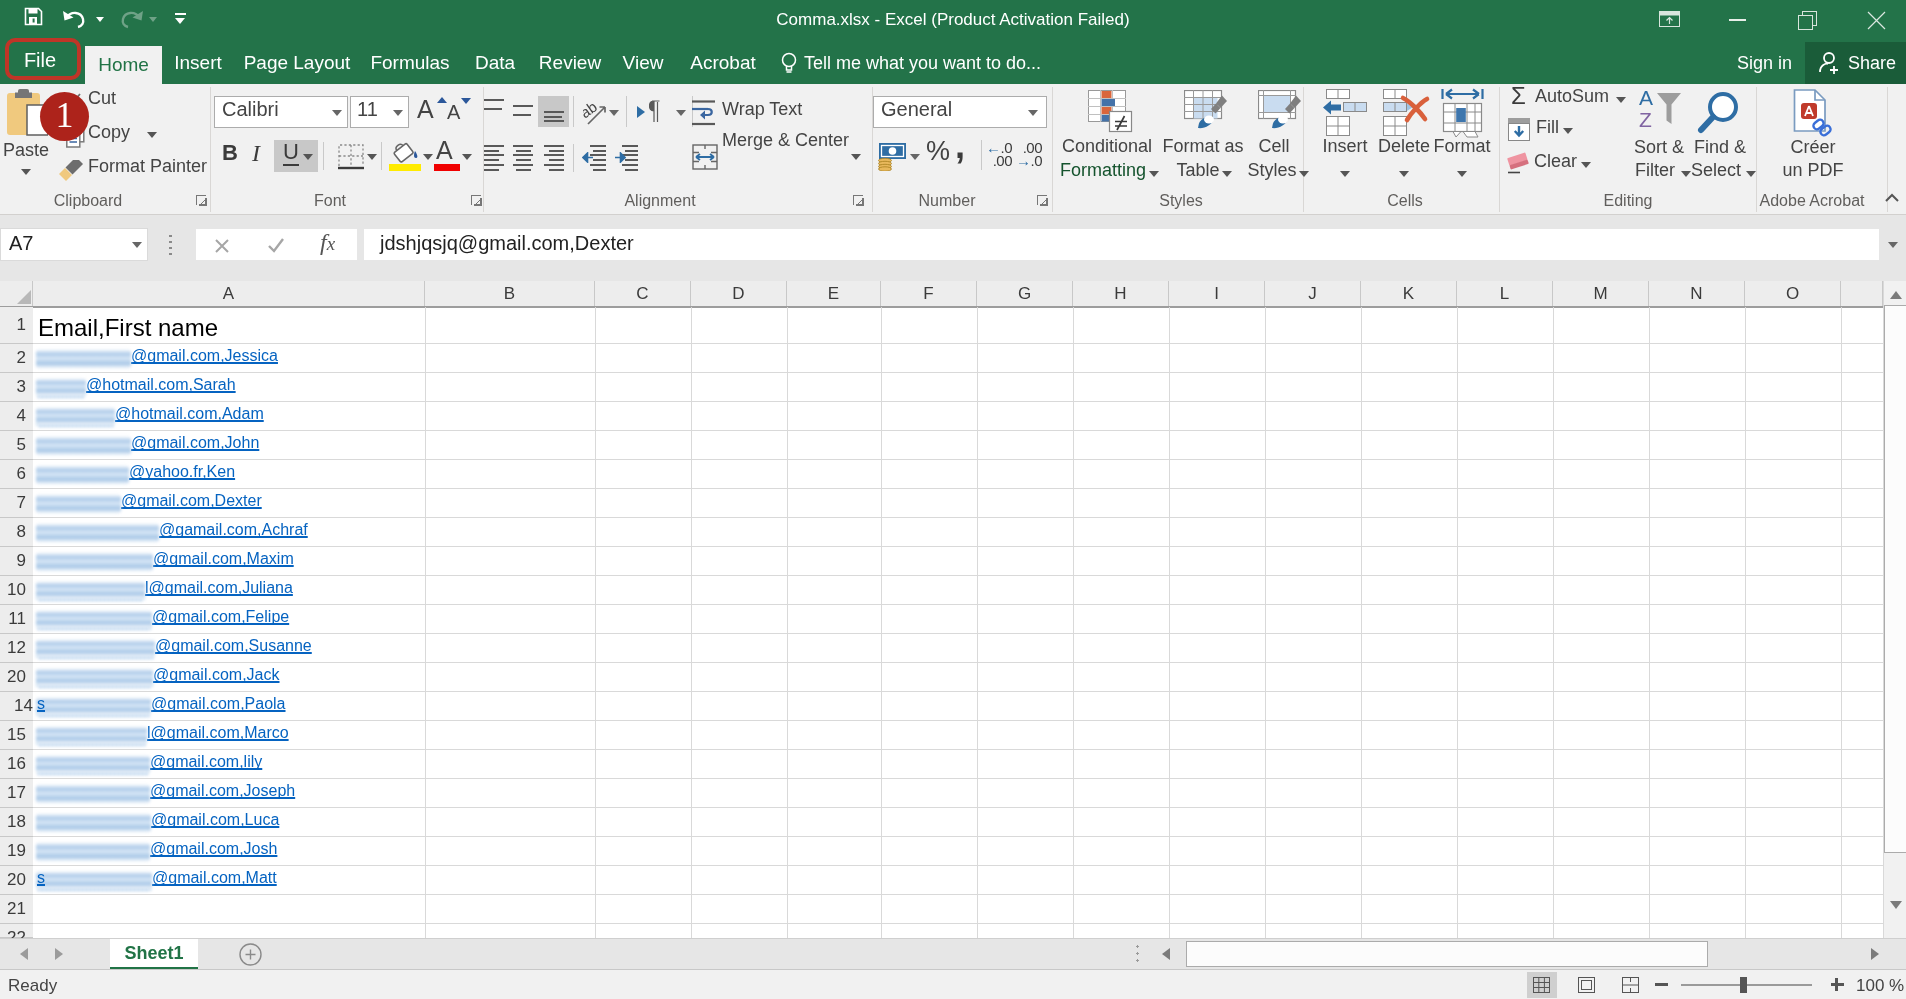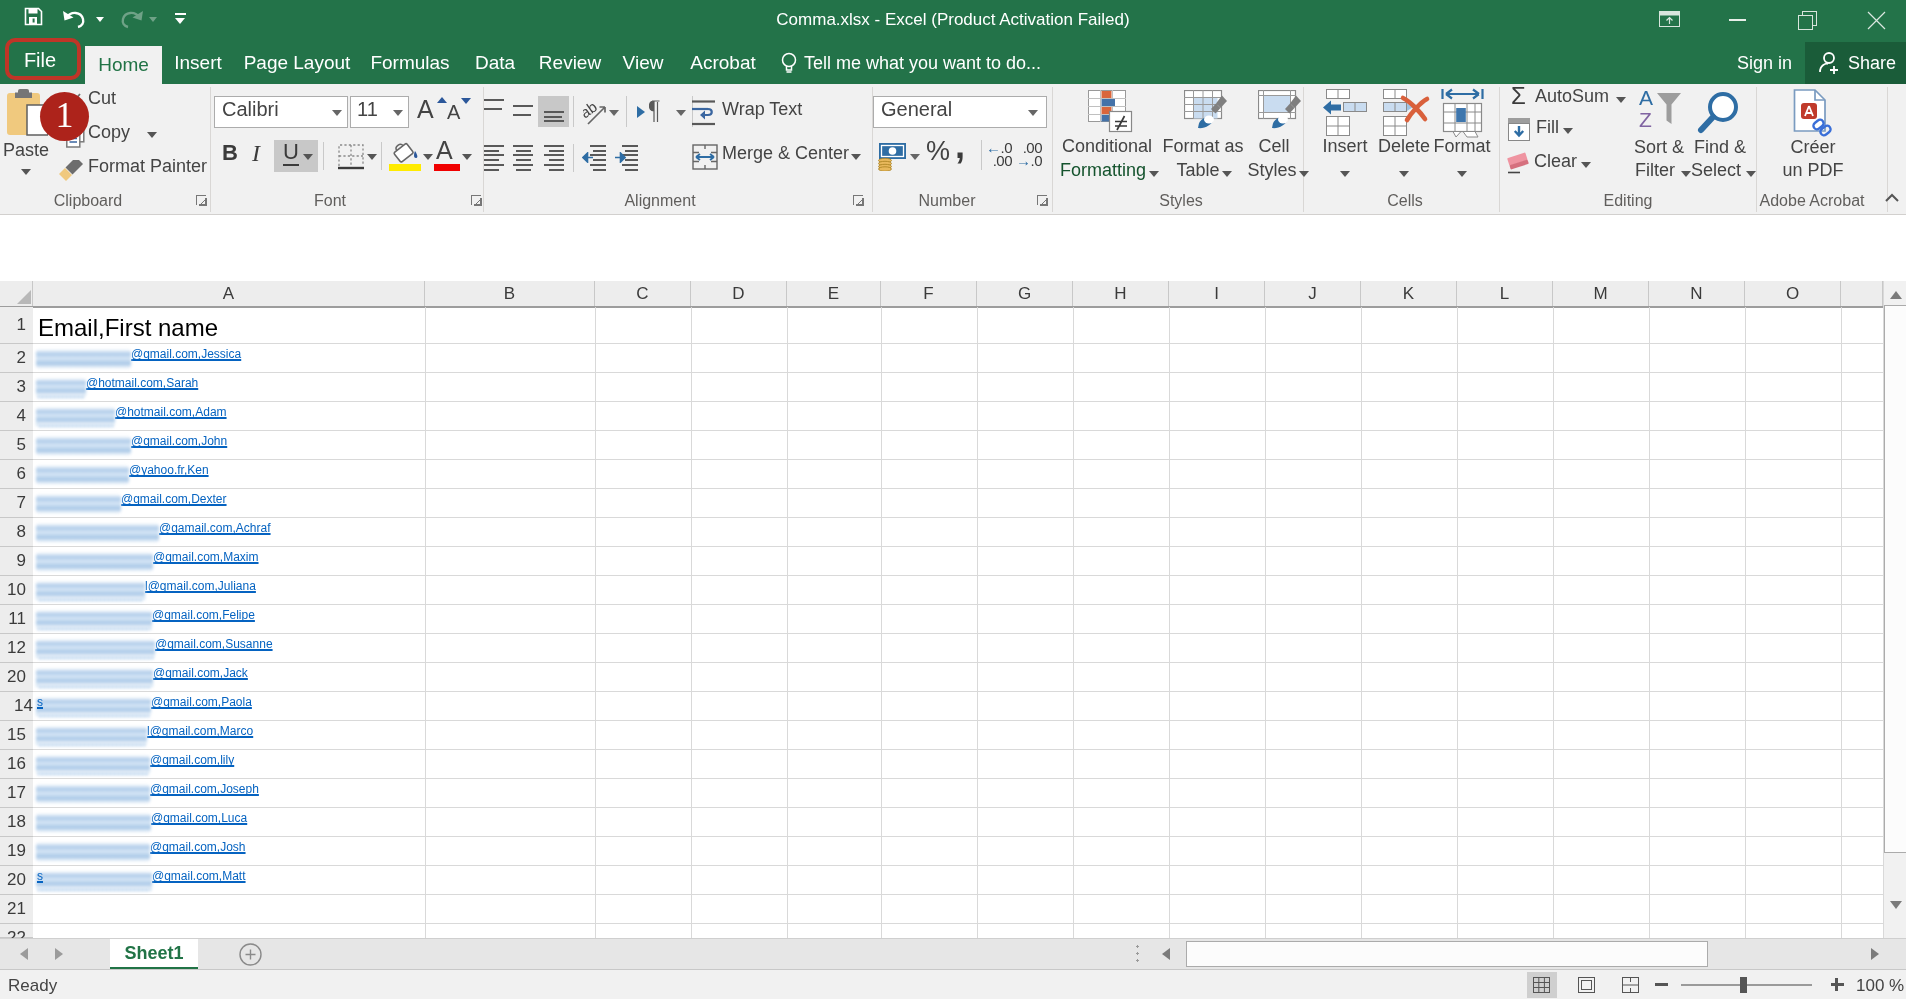--- a/index.html
+++ b/index.html
@@ -26,21 +26,21 @@
  linear-gradient(to bottom, transparent 70%, #777 70%); }
 
 .fbar { position:absolute; left:0; top:215px; width:1906px; height:66px; background:#e6e6e6; }
 .fbox { position:absolute; top:13px; height:33px; background:#fff; border:1px solid #e6e6e6; }
 
 .gridwrap { position:absolute; left:0; top:281px; width:1906px; height:657px; background:#fff; }
 .colhead { position:absolute; top:0; height:26px; background:#ededed; border-right:1px solid #c8c8c8; color:#3b3b3b; font-size:17px; text-align:center; line-height:26px; }
 .rowhead { position:absolute; left:0; width:33px; background:#ededed; border-bottom:1px solid #c8c8c8; color:#3b3b3b; font-size:17px; text-align:right; }
 .vline { position:absolute; width:1px; background:#d9d9d9; }
 .hline { position:absolute; height:1px; background:#d9d9d9; }
-.link { position:absolute; color:#0563c1; font-size:12px; text-decoration:underline; text-decoration-skip-ink:none; text-decoration-thickness:1.5px; white-space:nowrap; }
+.link { position:absolute; color:#0563c1; font-size:16px; text-decoration:underline; text-decoration-skip-ink:none; text-decoration-thickness:1.5px; white-space:nowrap; }
 .blur { position:absolute; height:20px; border-radius:4px;
   background:linear-gradient(180deg, rgba(255,255,255,0.2) 0%, #aecbe9 25%, #d8e7f6 48%, #a6c6e6 72%, rgba(255,255,255,0.3) 100%);
   filter:blur(1.6px); }
 
 .sheetbar { position:absolute; left:0; top:938px; width:1906px; height:31px; background:#e6e6e6; border-top:1px solid #cfcfcf; }
 .statusbar { position:absolute; left:0; top:969px; width:1906px; height:30px; background:#f1f1f1; border-top:1px solid #c8c8c8; color:#444; }
 </style></head><body>
 <div id="app">
 
 <div class="titlebar">
@@ -260,21 +260,21 @@
       <div class="abs" style="left:622.0px;top:79.8px;width:16px;height:2px;background:#595959"></div>
       <div class="abs" style="left:625.0px;top:84.5px;width:13px;height:2px;background:#595959"></div>
 <svg class="abs" style="left:615px;top:68px" width="11" height="11" viewBox="0 0 11 11">
  <path d="M0 5.5 H7 M5.5 1 L10 5.5 L5.5 10 Z" fill="#2e6da4" stroke="#2e6da4" stroke-width="1.6"></path>
 </svg>
 <svg class="abs" style="left:692px;top:60px" width="26" height="26" viewBox="0 0 26 26">
  <rect x="1" y="1" width="24" height="24" fill="none" stroke="#666" stroke-width="1.4"></rect>
  <path d="M1 8.5 H7 M19 8.5 H25 M1 17.5 H7 M19 17.5 H25 M13 1 V5 M13 21 V25" stroke="#666" stroke-width="1.4"></path>
  <path d="M4 13 H22 M4 13 L8 10 M4 13 L8 16 M22 13 L18 10 M22 13 L18 16" stroke="#2e6da4" stroke-width="1.8" fill="none"></path>
 </svg>
-<div class="abs" style="left:722px;top:59px;font-size:18px;color:#444;font-weight:normal;font-style:normal;white-space:nowrap">Merge &amp; Center</div>
+<div class="abs" style="left:722px;top:46px;font-size:18px;color:#444;font-weight:normal;font-style:normal;white-space:nowrap">Merge &amp; Center</div>
 <div class="abs" style="left:851px;top:70px;width:0;height:0;border-left:5px solid transparent;border-right:5px solid transparent;border-top:6px solid #555"></div>
 <div class="abs" style="left:873px;top:12px;width:174px;height:32px;background:#fff;border:1px solid #acacac"></div>
 <div class="abs" style="left:881px;top:14px;font-size:20px;color:#444;font-weight:normal;font-style:normal;white-space:nowrap">General</div>
 <div class="abs" style="left:1028px;top:26px;width:0;height:0;border-left:5px solid transparent;border-right:5px solid transparent;border-top:6px solid #666"></div>
 <svg class="abs" style="left:876px;top:57px" width="30" height="30" viewBox="0 0 30 30">
  <rect x="3" y="2" width="27" height="16" fill="#2e6da4"></rect>
  <rect x="5.5" y="4.5" width="22" height="11" fill="none" stroke="#fff" stroke-width="1.3"></rect>
  <circle cx="16.5" cy="10" r="3.8" fill="#fff"></circle>
  <g fill="#e8b85c" stroke="#a8801f" stroke-width="0.8">
   <ellipse cx="9" cy="19.5" rx="6.5" ry="2.2"></ellipse>
@@ -403,20 +403,37 @@
   <rect x="27" y="38" width="11" height="7" rx="3.5" transform="rotate(-38 32.5 41.5)"></rect>
  </g>
 </svg>
 <div class="abs" style="left:1663px;top:53px;width:300px;text-align:center;font-size:18px;color:#444;font-weight:normal;font-style:normal;white-space:nowrap">Créer</div>
 <div class="abs" style="left:1663px;top:76px;width:300px;text-align:center;font-size:18px;color:#444;font-weight:normal;font-style:normal;white-space:nowrap">un PDF</div>
 <svg class="abs" style="left:1884px;top:108px" width="16" height="12" viewBox="0 0 16 12">
  <path d="M2 9 L8 3 L14 9" fill="none" stroke="#555" stroke-width="2"></path>
       </svg>
 </div>
 
+<div class="fbar">
+  <div class="fbox" style="left:0px;width:148px;border:1px solid #dadada"></div>
+  <div class="abs" style="left:9px;top:17px;font-size:20px;color:#222">A7</div>
+  <div class="abs" style="left:132px;top:27px;width:0;height:0;border-left:5px solid transparent;border-right:5px solid transparent;border-top:6px solid #666"></div>
+  <div class="abs" style="left:169px;top:18px;width:3px;height:24px;background-image:radial-gradient(circle, #8a8a8a 1.2px, transparent 1.3px);background-size:3px 6px"></div>
+  <div class="fbox" style="left:195px;width:163px"></div>
+  <svg class="abs" style="left:214px;top:23px" width="16" height="16" viewBox="0 0 16 16">
+        <path d="M2 2 L14 14 M14 2 L2 14" stroke="#a6a6a6" stroke-width="2"></path>
+      </svg>
+  <svg class="abs" style="left:267px;top:22px" width="18" height="17" viewBox="0 0 18 17">
+        <path d="M2 9 L7 14 L16 2" fill="none" stroke="#a6a6a6" stroke-width="2.4"></path>
+      </svg>
+  <div class="abs" style="left:320px;top:14px;font-family:'Liberation Serif',serif;font-style:italic;font-size:24px;color:#555">f<span style="font-size:19px">x</span></div>
+  <div class="fbox" style="left:363px;width:1517px"></div>
+  <div class="abs" style="left:380px;top:17px;font-size:20px;color:#222">jdshjqsjq@gmail.com,Dexter</div>
+  <div class="abs" style="left:1888px;top:27px;width:0;height:0;border-left:5px solid transparent;border-right:5px solid transparent;border-top:6px solid #666"></div>
+</div>
 <div class="gridwrap">
 <div class="abs" style="left:0;top:0;width:33px;height:26px;background:#ededed;border-right:1px solid #c8c8c8"></div>
 <svg class="abs" style="left:17px;top:9px" width="14" height="14" viewBox="0 0 14 14">
         <path d="M14 0 L14 14 L0 14 Z" fill="#b8b8b8"></path>
       </svg>
 <div class="colhead" style="left:33px;width:392px">A</div>
 <div class="colhead" style="left:425px;width:170px">B</div>
 <div class="colhead" style="left:595px;width:96px">C</div>
 <div class="colhead" style="left:691px;width:96px">D</div>
 <div class="colhead" style="left:787px;width:94px">E</div>

